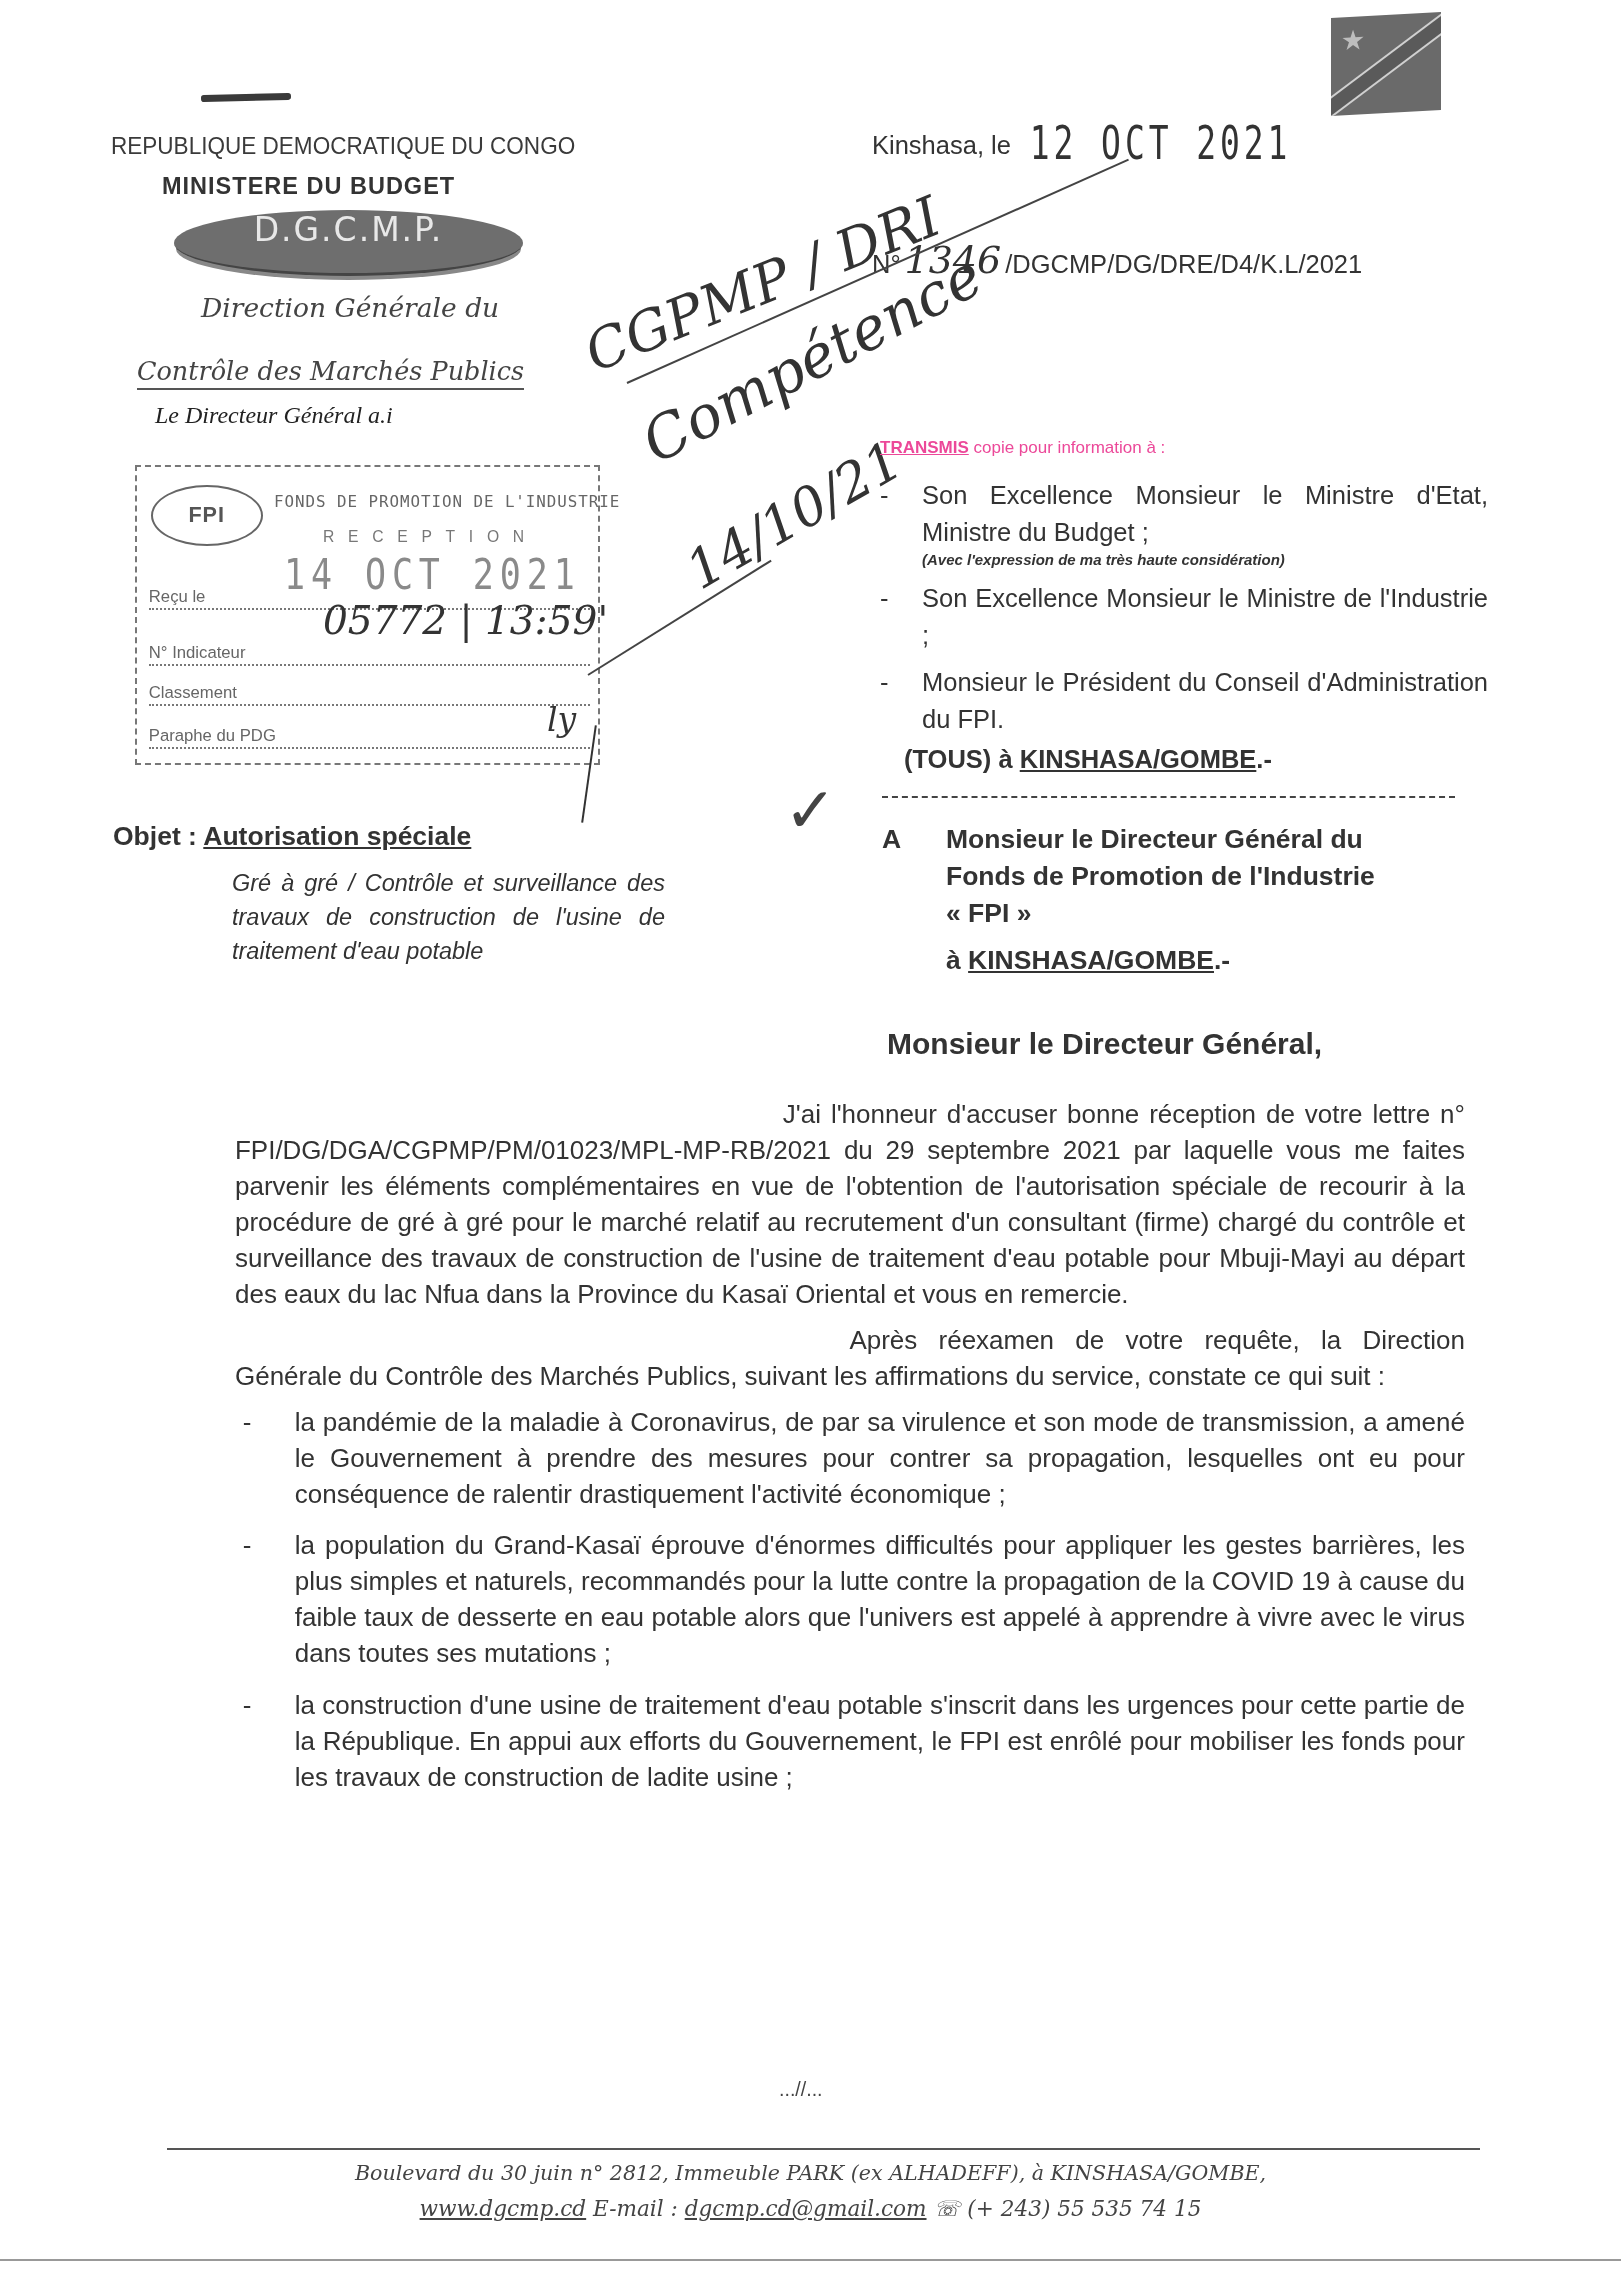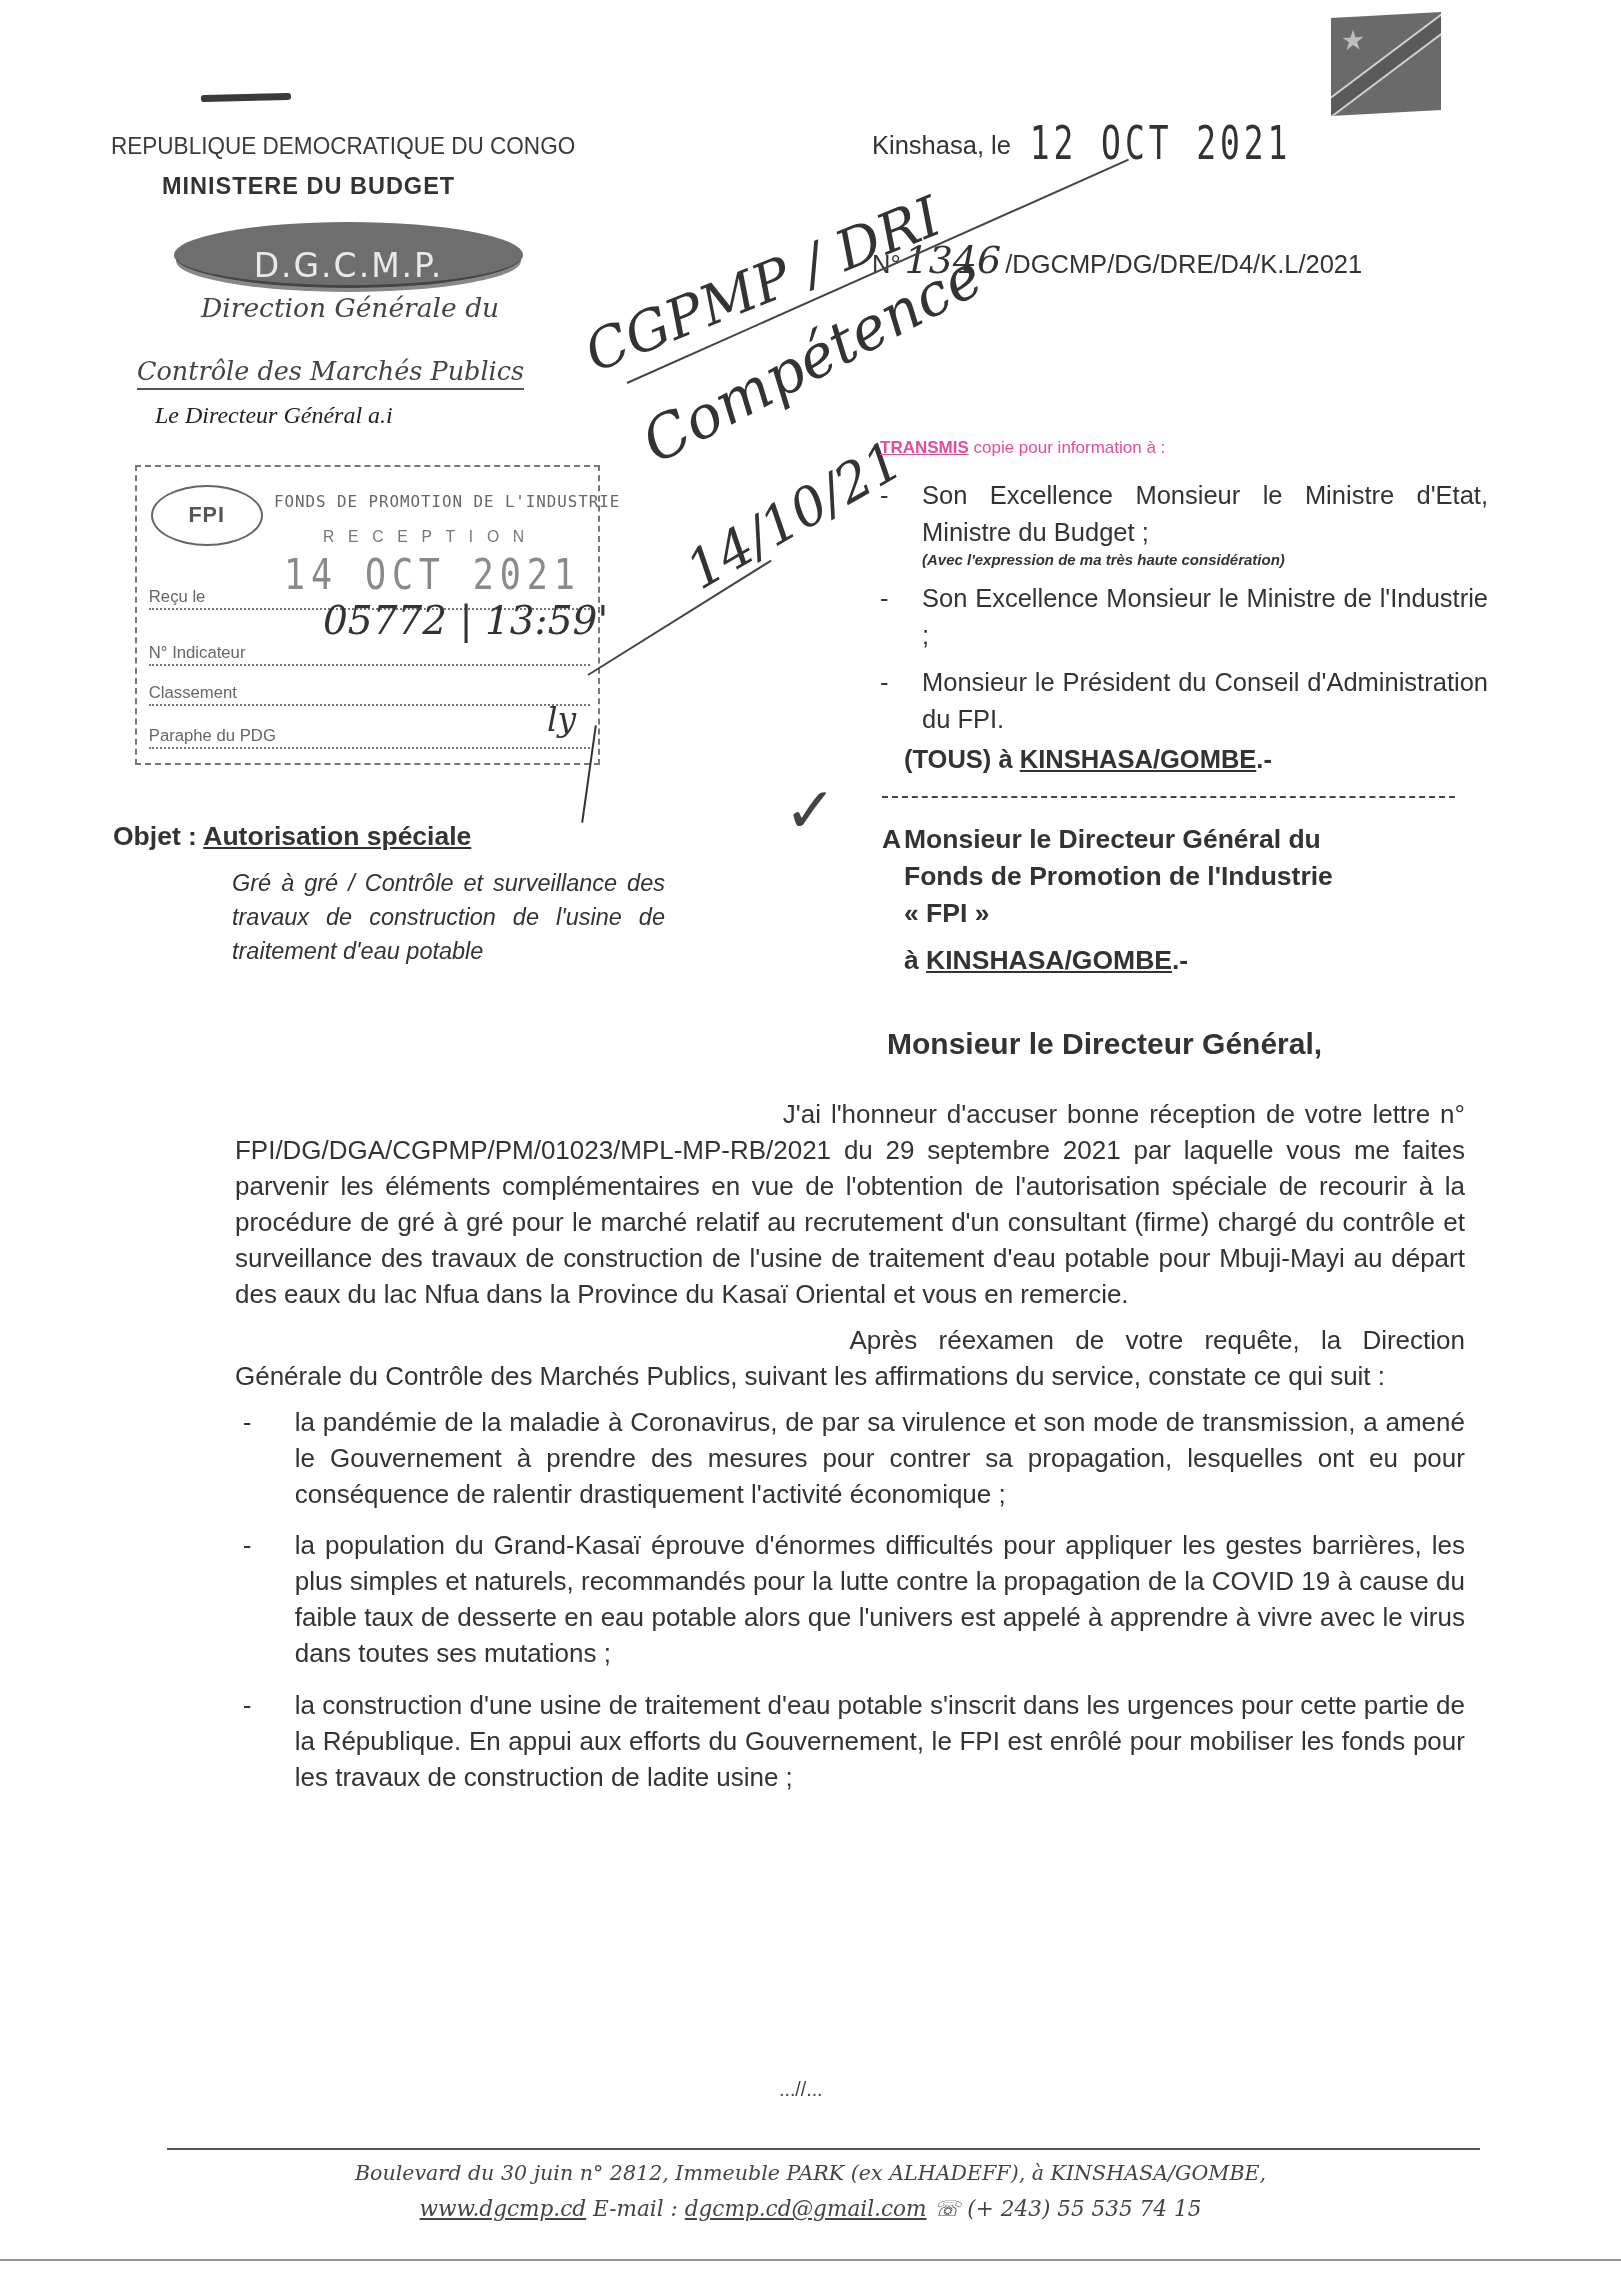--- a/index.html
+++ b/index.html
@@ -6,21 +6,21 @@
   body {
     width: 1621px; height: 2292px; position: relative; overflow: hidden;
     font-family: "Liberation Sans", sans-serif; color: #2a2a2a;
   }
   .abs { position: absolute; }
 
   
   .top-stripe { left: 201px; top: 94px; width: 90px; height: 6.9px; background: #3a3a3a; border-radius: 2.9px; transform: rotate(-1.5deg); }
   .rdc { left: 111px; top: 132px; font-size: 24.5px; letter-spacing: 0px; color: #3a3a3a; transform: scaleX(0.92); transform-origin: left; white-space: nowrap; }
   .min { left: 162px; top: 173px; font-size: 23.5px; font-weight: bold; color: #333; white-space: nowrap; letter-spacing: 1px; }
-  .oval { left: 174px; top: 222px; width: 349px; height: 63px; border-radius: 50%; background: #6e6e6e; border-bottom: 3.9px solid #444; box-shadow: 0 5.9px 0 -2px #888; display: flex; align-items: flex-end; justify-content: center; }
+  .oval { left: 174px; top: 210px; width: 349px; height: 63px; border-radius: 50%; background: #6e6e6e; border-bottom: 3.9px solid #444; box-shadow: 0 5.9px 0 -2px #888; display: flex; align-items: flex-start; justify-content: center; }
   .oval span { color: #e8e8e8; font-size: 33px; letter-spacing: 2px; font-family: "DejaVu Sans", sans-serif; }
   .dir1 { left: 201px; top: 292px; font-family: "DejaVu Serif", serif; font-style: italic; font-size: 26.5px; color: #444; white-space: nowrap; }
   .dir2 { left: 137px; top: 356px; font-family: "DejaVu Serif", serif; font-style: italic; font-size: 25.5px; color: #444; white-space: nowrap; border-bottom: 2px solid #555; padding-bottom: 2px; }
   .dg { left: 155px; top: 402px; font-family: "Liberation Serif", serif; font-style: italic; font-size: 24px; color: #222; white-space: nowrap; }
 
   
   .stamp { left: 135px; top: 465px; width: 465px; height: 300px; border: 2.9px dashed #777; box-sizing: border-box; }
   .stamp-logo { left: 13.7px; top: 17.6px; width: 108px; height: 57px; border: 2px solid #666; border-radius: 50%; display: flex; align-items: center; justify-content: center; font-weight: bold; font-size: 21.6px; color: #555; letter-spacing: 1px; }
   .stamp-title { left: 137px; top: 23.5px; font-size: 16.7px; color: #666; letter-spacing: 1px; white-space: nowrap; font-family: "DejaVu Sans Mono", monospace; transform: scaleX(0.95); transform-origin: left; }
   .stamp-recep { left: 186px; top: 61px; font-size: 15.7px; letter-spacing: 13.7px; color: #777; white-space: nowrap; }
@@ -59,21 +59,21 @@
   .dashed-sep { left: 882px; top: 796px; width: 573px; border-top: 2px dashed #444; }
 
   
   .objet { left: 113px; top: 821px; font-size: 26.5px; font-weight: bold; color: #333; white-space: nowrap; }
   .objet u { text-decoration: underline; }
   .objet-detail { left: 232px; top: 866px; width: 433px; font-size: 23.5px; font-style: italic; color: #333; line-height: 34px; text-align: justify; text-align-last: left; }
 
   
   .addr { left: 882px; top: 821px; width: 588px; font-size: 26.5px; font-weight: bold; color: #333; line-height: 37px; }
   .addr .a { position: absolute; left: 0; top: 0; }
-  .addr .lines { margin-left: 22px; }
+  .addr .lines { margin-left: 64px; }
   .addr .city { margin-top: 9.8px; }
   .addr u { text-decoration: underline; }
 
   .salut { left: 887px; top: 1027px; font-size: 30px; font-weight: bold; color: #333; white-space: nowrap; }
 
   
   .body { left: 235px; top: 1096px; width: 1255px; font-size: 26.5px; color: #333; line-height: 36px; text-align: justify; font-family: "Liberation Sans Narrow", "Liberation Sans", sans-serif; }
   .para { text-indent: 559px; margin: 0 0 9.8px 0; }
   .para2 { text-indent: 627px; margin: 0; }
   .bullets { margin: 9.8px 0 0 0; padding: 0; list-style: none; }

